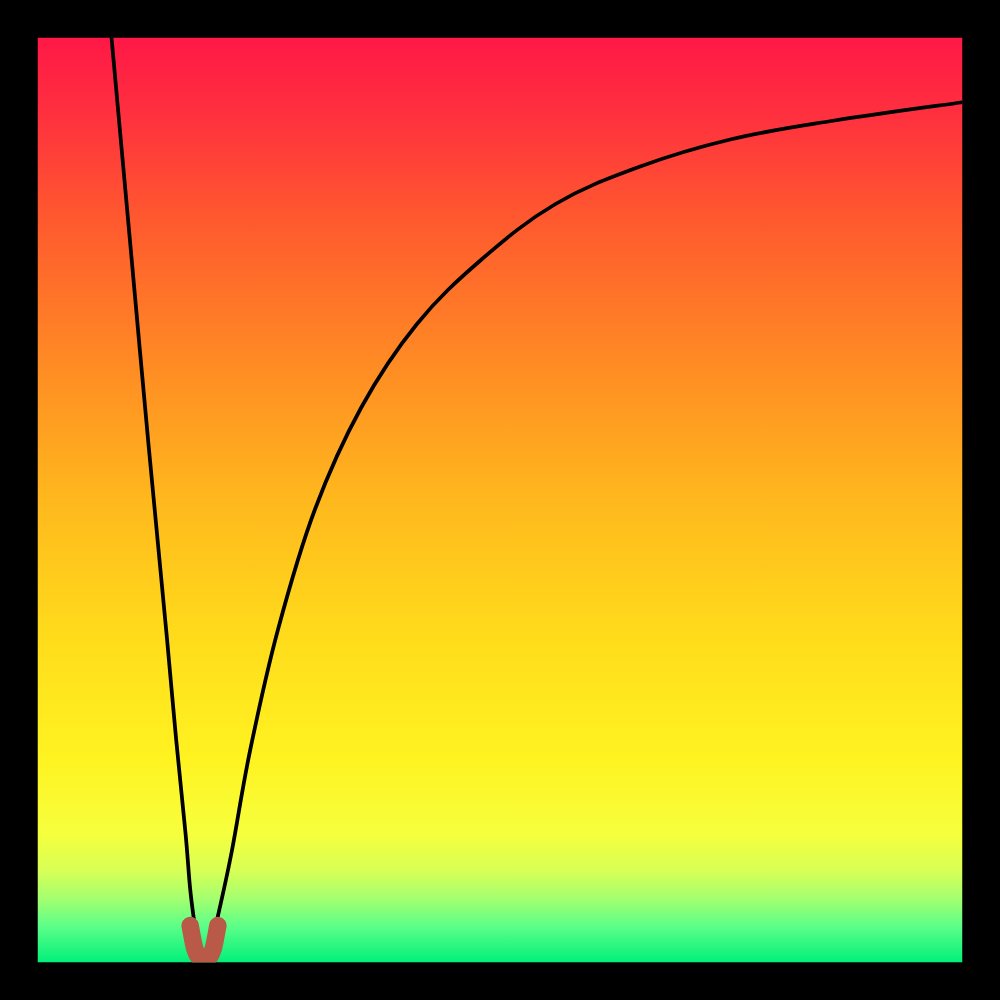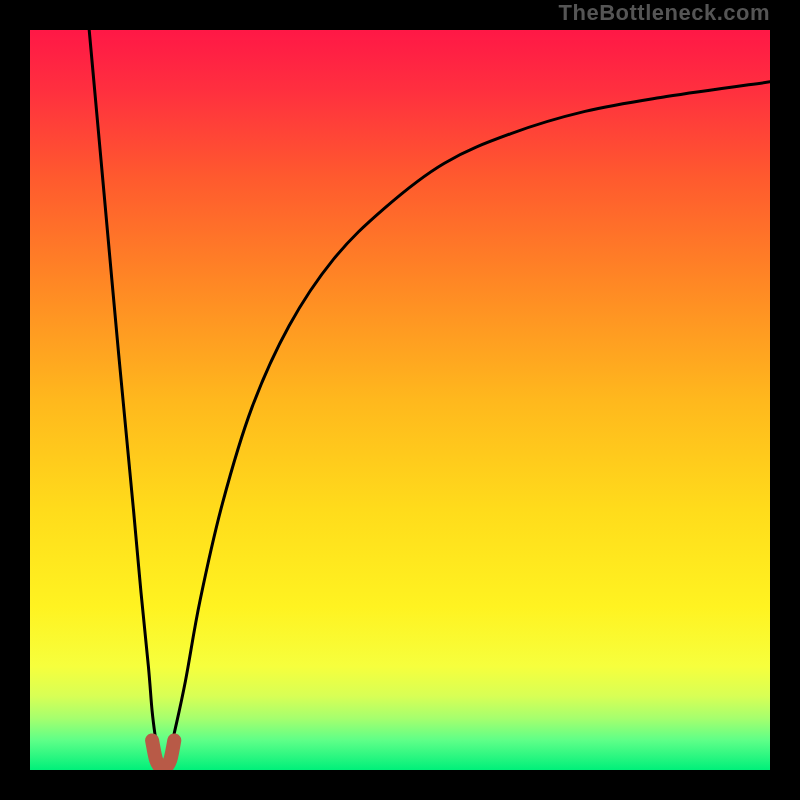--- a/index.html
+++ b/index.html
@@ -33,21 +33,20 @@
     color: #555;
     letter-spacing: 0.5px;
     user-select: none;
   }
   svg { display: block; }
 </style>
 </head>
 <body>
 
 <div class="frame">
-  <div class="watermark">TheBottleneck.com</div>
   <div class="plot">
     <svg id="chart-svg" width="740" height="740" viewBox="0 0 740 740">
       <defs>
         <linearGradient id="bg-grad" x1="0" y1="0" x2="0" y2="1">
             <stop offset="0%" stop-color="#ff1846"></stop>
             <stop offset="8%" stop-color="#ff2f3f"></stop>
             <stop offset="20%" stop-color="#ff5a2e"></stop>
             <stop offset="35%" stop-color="#ff8a24"></stop>
             <stop offset="50%" stop-color="#ffb81d"></stop>
             <stop offset="65%" stop-color="#ffdc1b"></stop>

